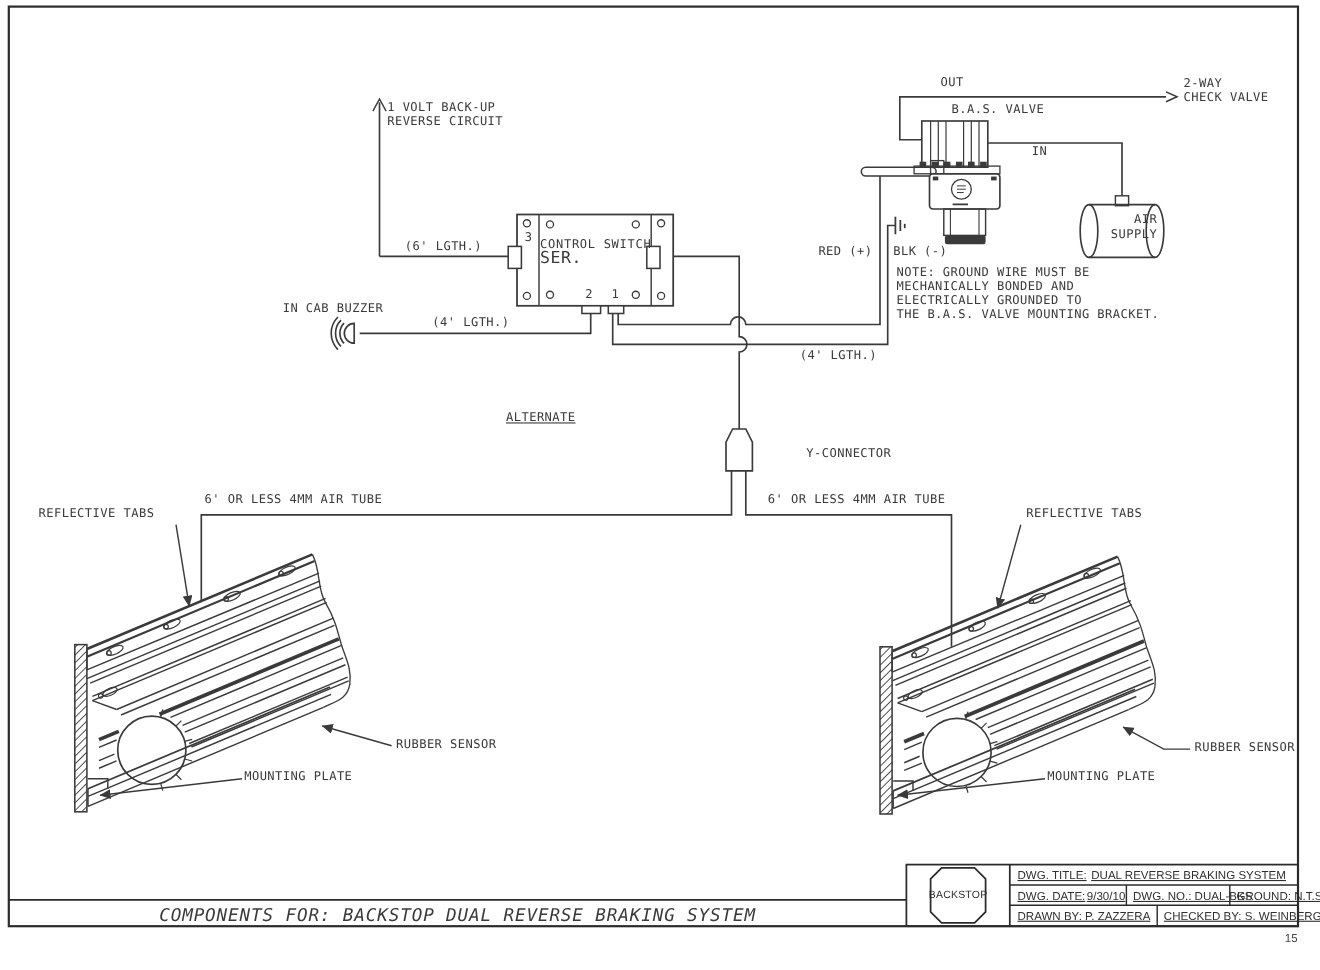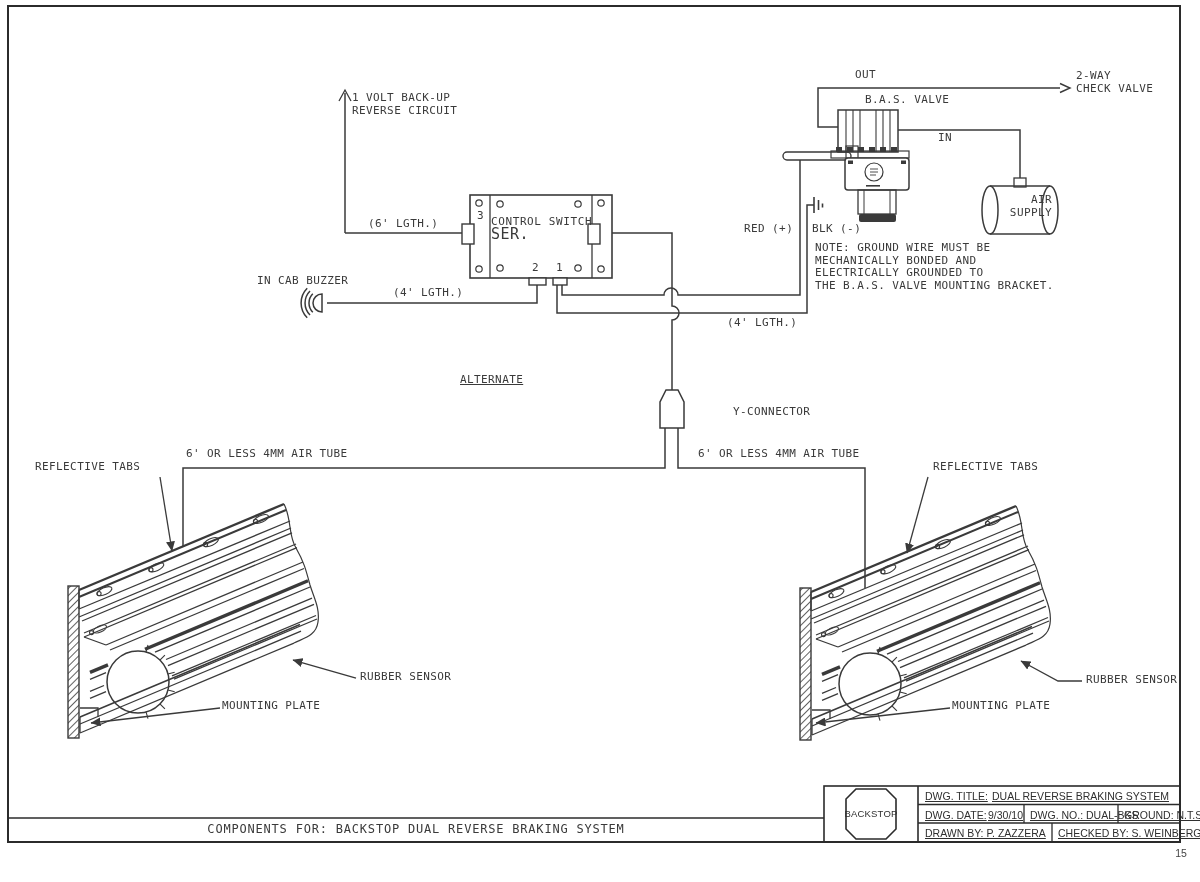--- a/index.html
+++ b/index.html
@@ -7,23 +7,23 @@
         font-family:"DejaVu Sans Mono",monospace;}
   svg.draw{position:absolute;left:0;top:0;}
   .cad{position:absolute;color:#3a3a3a;font-family:"DejaVu Sans Mono",monospace;
        font-size:11px;line-height:12.5px;letter-spacing:.4px;white-space:pre-line;}
   .cad.big{font-size:15px;letter-spacing:.5px;}
   .cad.center{text-align:center;}
   .underline{text-decoration:underline;}
   .tb{position:absolute;color:#2f2f2f;font-family:"Liberation Sans",sans-serif;
       font-size:10.5px;line-height:12px;white-space:nowrap;text-decoration:underline;}
   .caption{position:absolute;left:9px;top:822px;width:814px;text-align:center;
-           color:#3a3a3a;font-size:12px;letter-spacing:.8px;
-           font-family:"DejaVu Sans Mono",monospace;}
-  .pagenum{position:absolute;left:1168px;top:847px;width:26px;text-align:center;
+           color:#3a3a3a;font-size:16px;letter-spacing:.8px;
+           font-family:"DejaVu Sans Mono",monospace;font-style:italic;}
+  .pagenum{position:absolute;left:1168px;top:847px;width:26px;text-align:left;
            color:#444;font-family:"Liberation Sans",sans-serif;font-size:10.5px;}
   .logo-label{position:absolute;left:824px;top:808px;width:94px;text-align:center;
               color:#2f2f2f;font-family:"Liberation Sans",sans-serif;font-size:9.5px;letter-spacing:.2px;}
 </style>
 </head>
 <body>
 
 <div class="page">
 
 <svg class="draw" width="1200" height="882" viewBox="0 0 1200 882">

